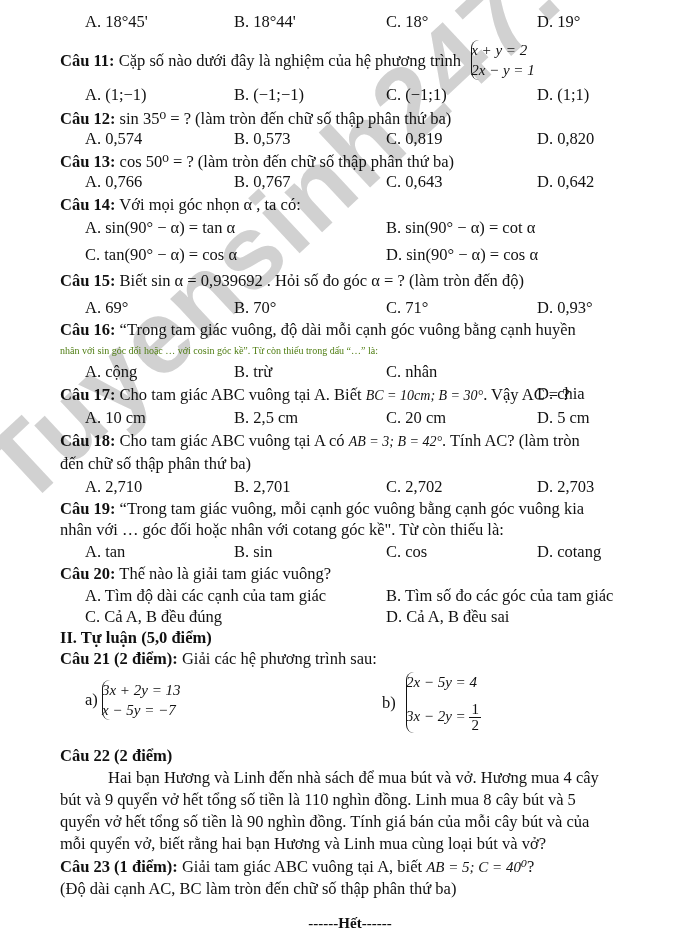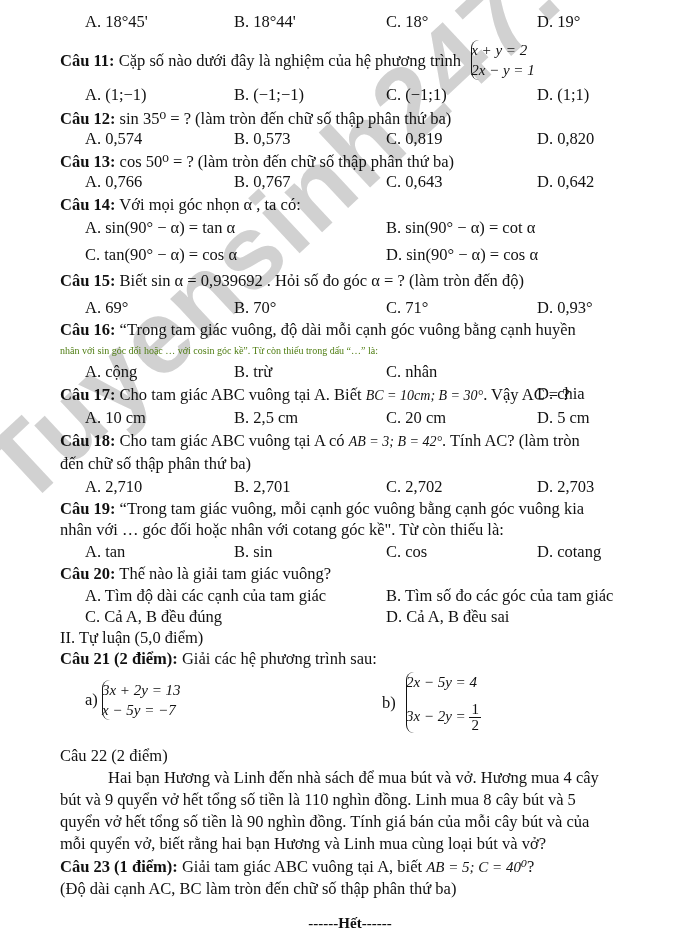--- a/index.html
+++ b/index.html
@@ -25,21 +25,21 @@
   .math { font-style: italic; }
   .sys { display: inline-block; vertical-align: middle; position: relative; padding-left: 0; }
   .sys .brace {
     position: absolute; left: 0; top: 0; bottom: 0; width: 8px;
     border-left: 1.4px solid #111; border-radius: 8px 0 0 8px;
   }
   .sys .eq { display: block; line-height: 20px; font-style: italic; font-size: 15px; }
   .frac { display: inline-block; vertical-align: middle; text-align: center; font-style: normal; }
   .frac span { display: block; line-height: 15px; font-size: 15px; }
   .frac .num { border-bottom: 1px solid #111; padding: 0 2px; }
-  .bold { font-weight: normal; }
+  .bold { font-weight: bold; }
   .end { position: absolute; left: 0; width: 700px; text-align: center; font-weight: bold; }
 </style>
 </head>
 <body>
 
 <div class="page">
   <div class="watermark">Tuyensinh247.com</div>
 
   <div class="content">
 

